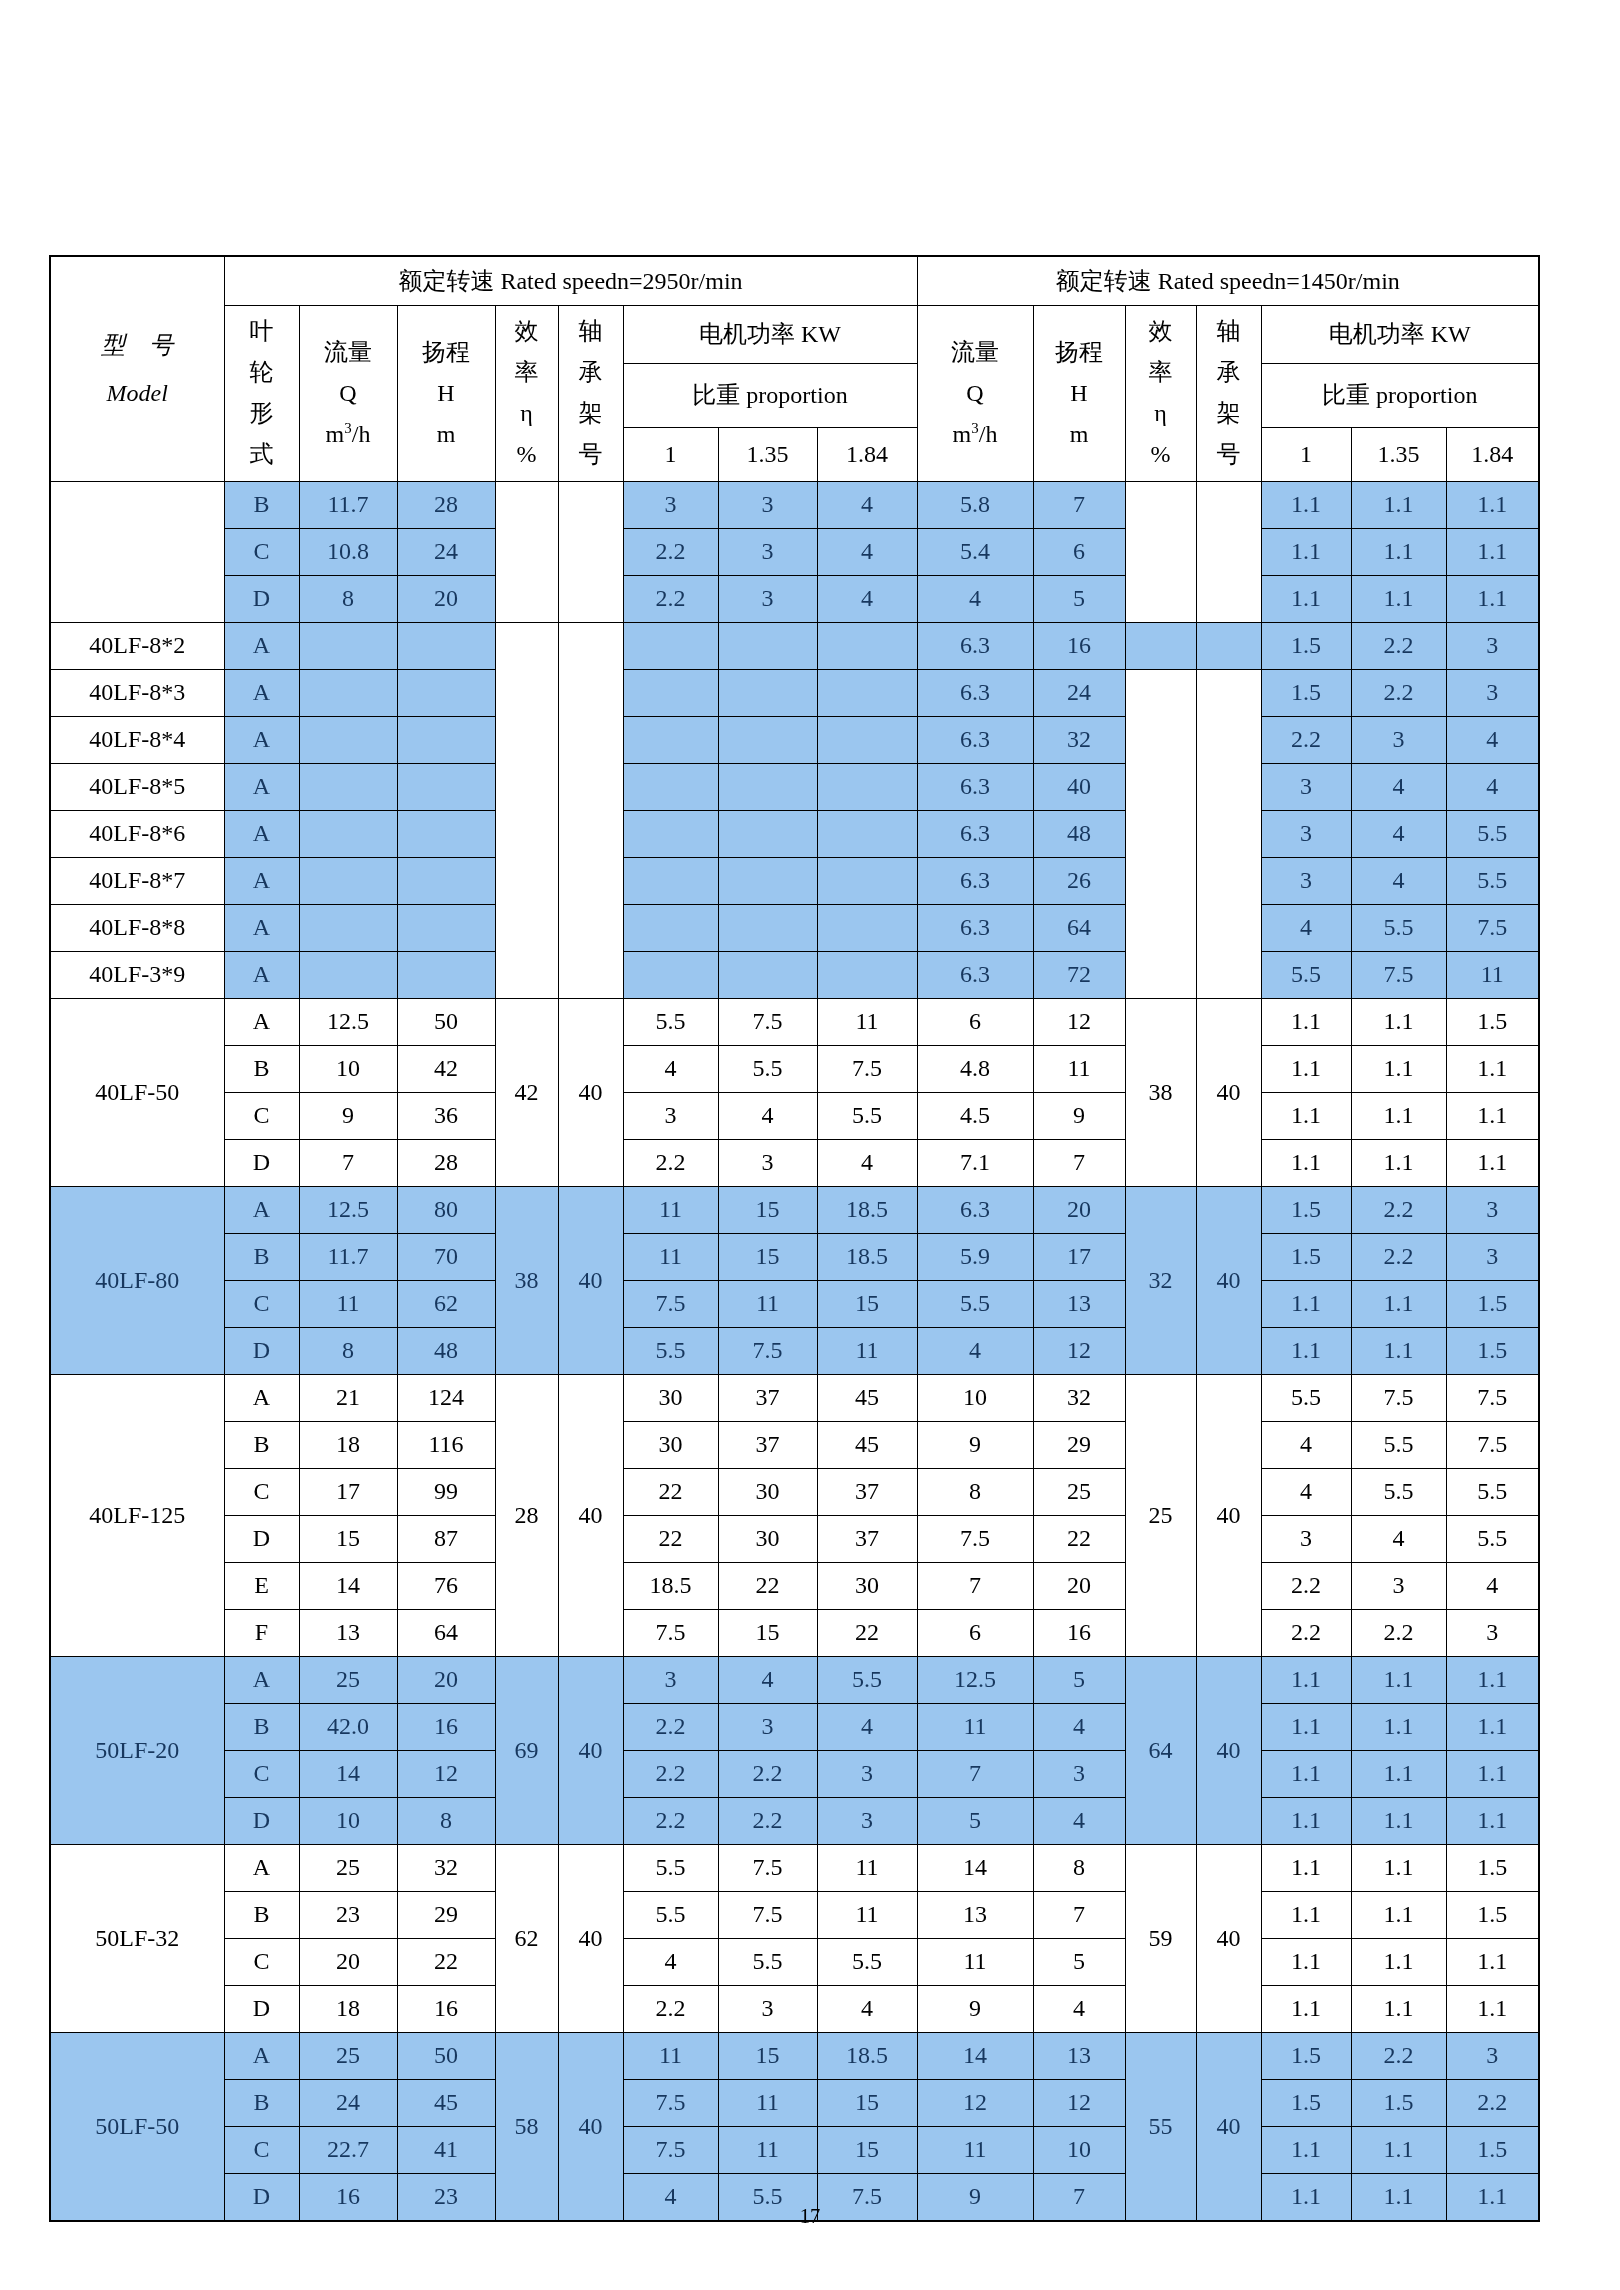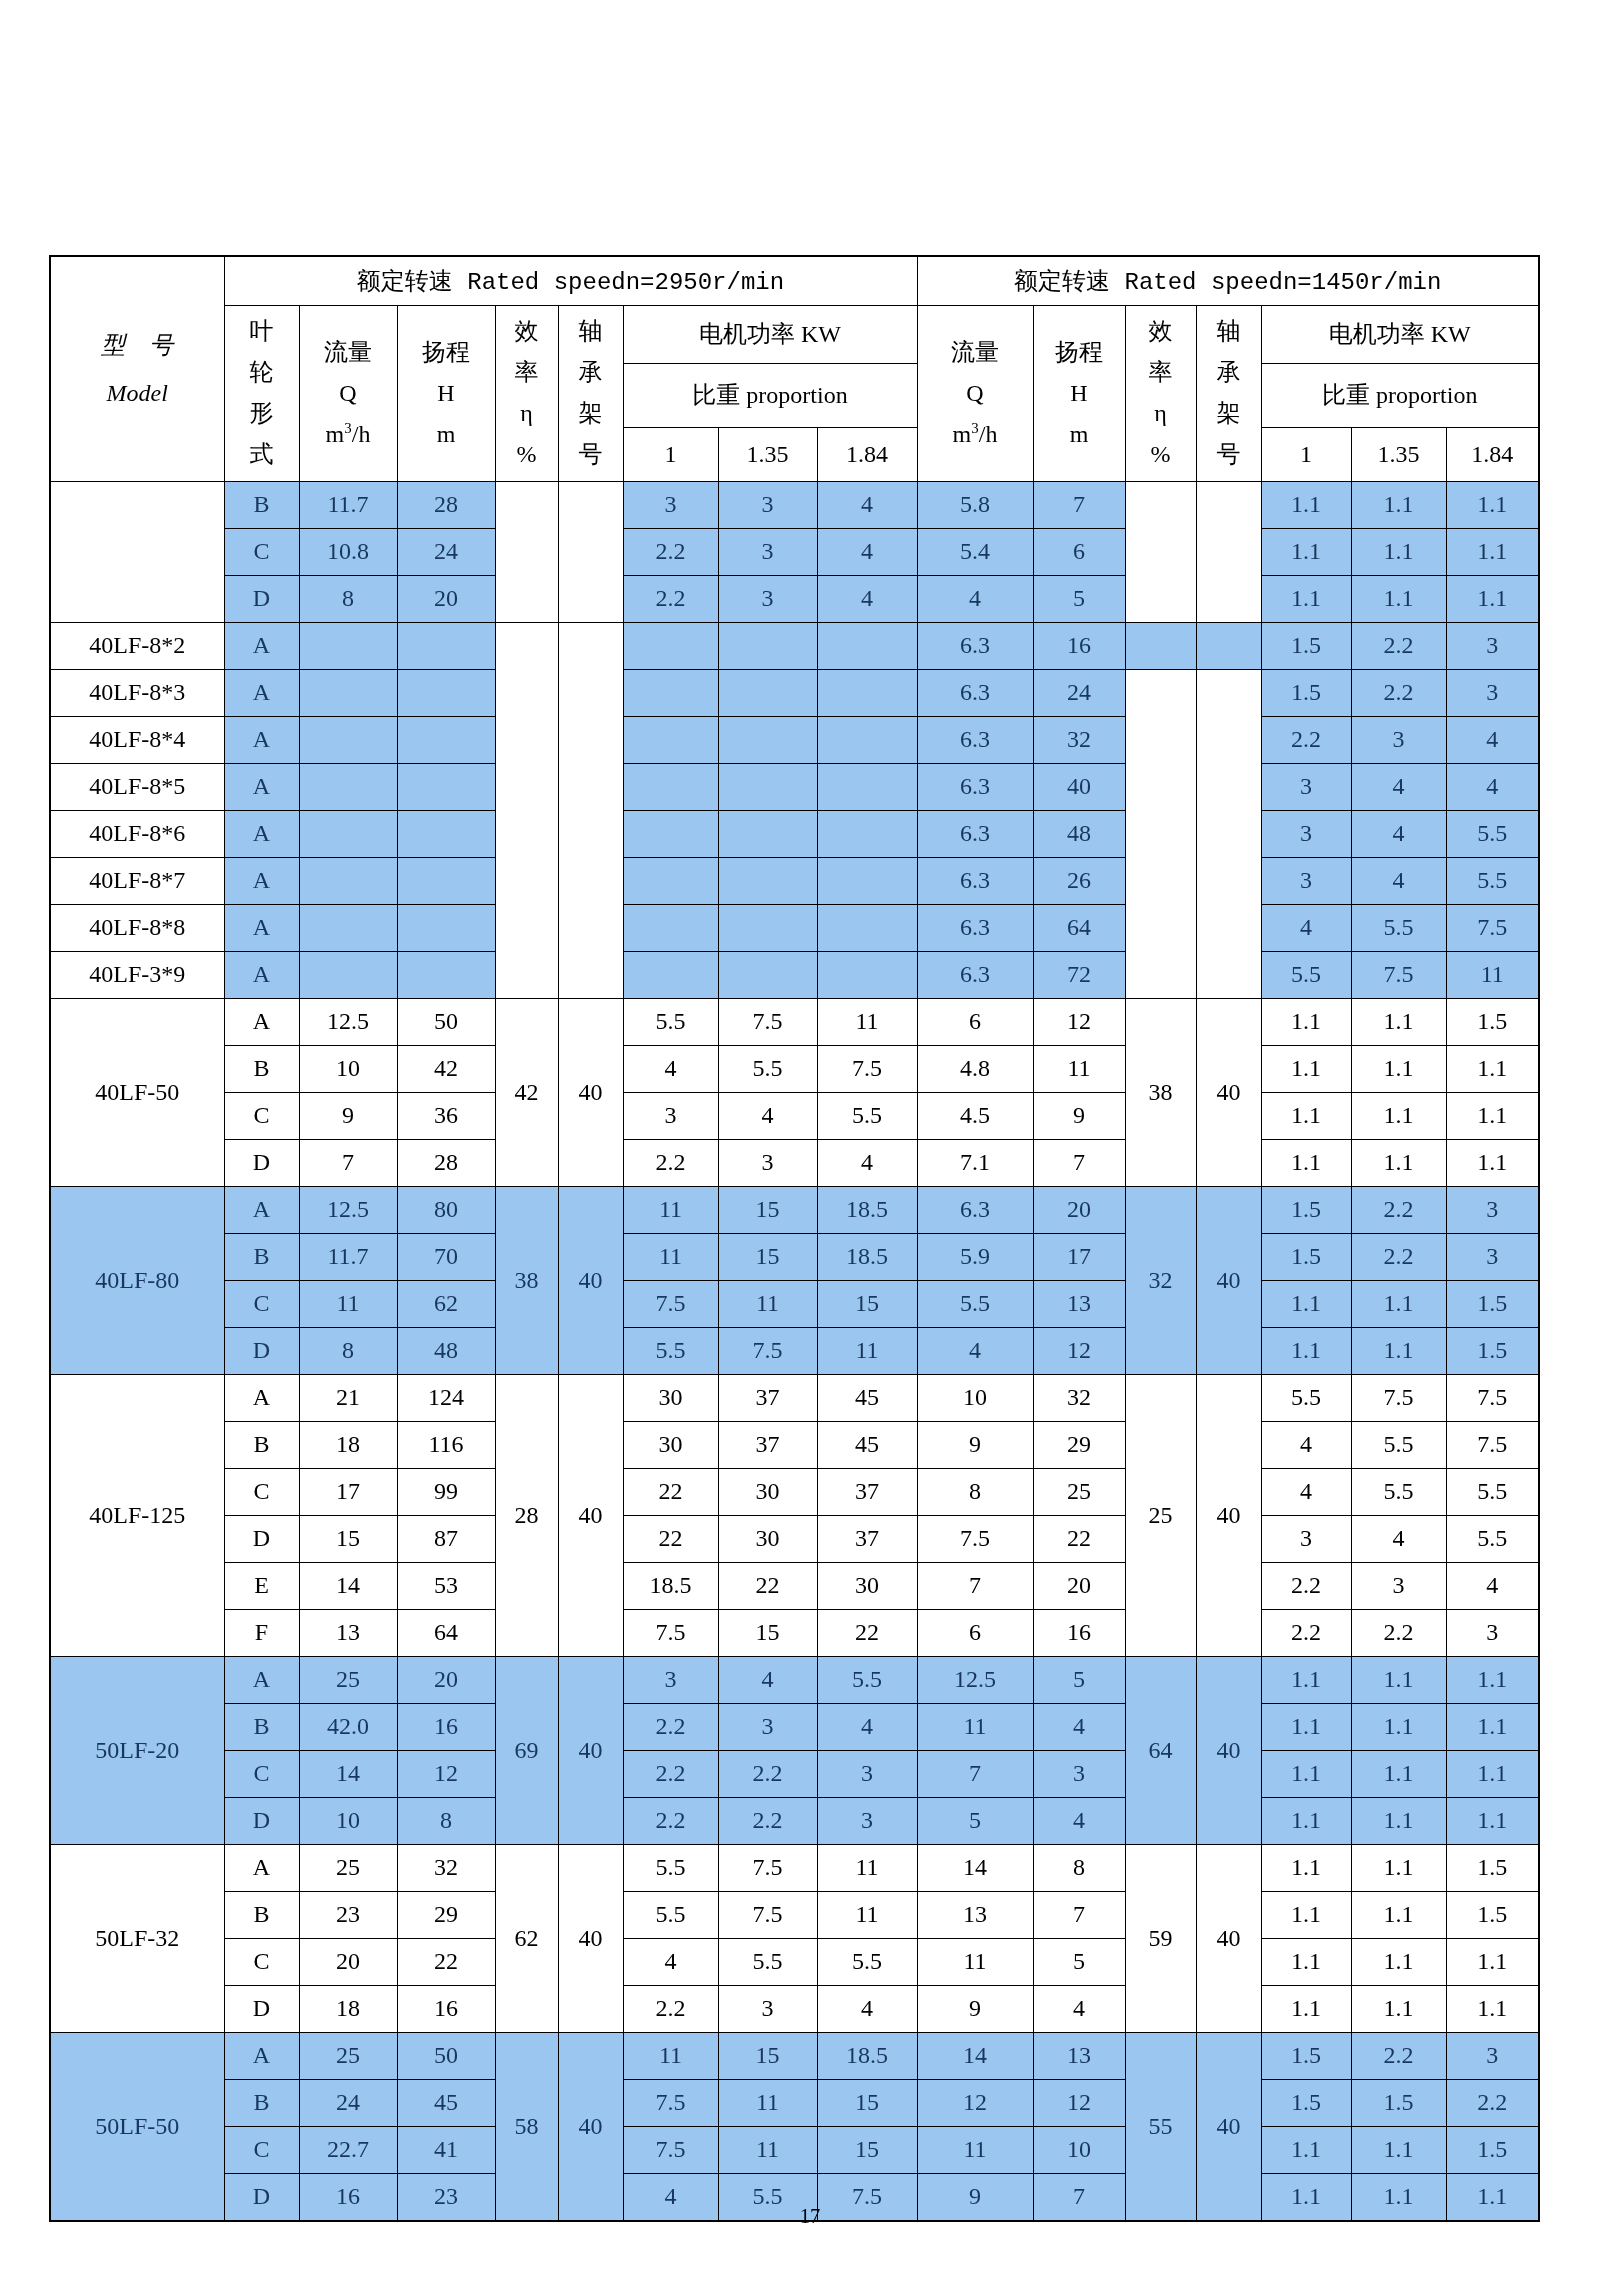--- a/index.html
+++ b/index.html
@@ -12,21 +12,21 @@
     border-collapse:collapse;table-layout:fixed;
     border:2.7px solid #000;
   }
   #spec th,#spec td{
     border:1.8px solid #000;text-align:center;vertical-align:middle;
     padding:0;overflow:hidden;font-weight:normal;
   }
   #spec th{font-size:24px;}
   #spec td{font-size:24px;height:46px;}
   tr.hr1{height:49px;} tr.hr2{height:58px;} tr.hr3{height:64px;} tr.hr4{height:54px;}
-  .speed-cell{font-weight:bold;font-size:27px;font-family:Liberation Mono, monospace;}
+  .speed-cell{font-weight:bold;font-size:27px;}
   .blue{background:#9BC6EF;color:#17375E;}
   tr.group-start td{border-top:2.7px solid #000;}
   .hl{line-height:41px;}
   .two-line{line-height:48px;font-style:italic;}
   sup{font-size:0.62em;vertical-align:super;line-height:0;}
   
   col.c-model{width:174px;} col.c-imp{width:75px;} col.c-q{width:98px;}
   col.c-h{width:98px;} col.c-eff{width:63px;} col.c-brg{width:65px;}
   col.c-p1{width:95px;} col.c-p2{width:99px;} col.c-p3{width:100px;}
   col.c-q2{width:116px;} col.c-h2{width:92px;} col.c-eff2{width:71px;}
@@ -464,21 +464,21 @@
         <td>37</td>
         <td>7.5</td>
         <td>22</td>
         <td>3</td>
         <td>4</td>
         <td>5.5</td>
       </tr>
       <tr>
         <td>E</td>
         <td>14</td>
-        <td>53</td>
+        <td>76</td>
         <td>18.5</td>
         <td>22</td>
         <td>30</td>
         <td>7</td>
         <td>20</td>
         <td>2.2</td>
         <td>3</td>
         <td>4</td>
       </tr>
       <tr>

